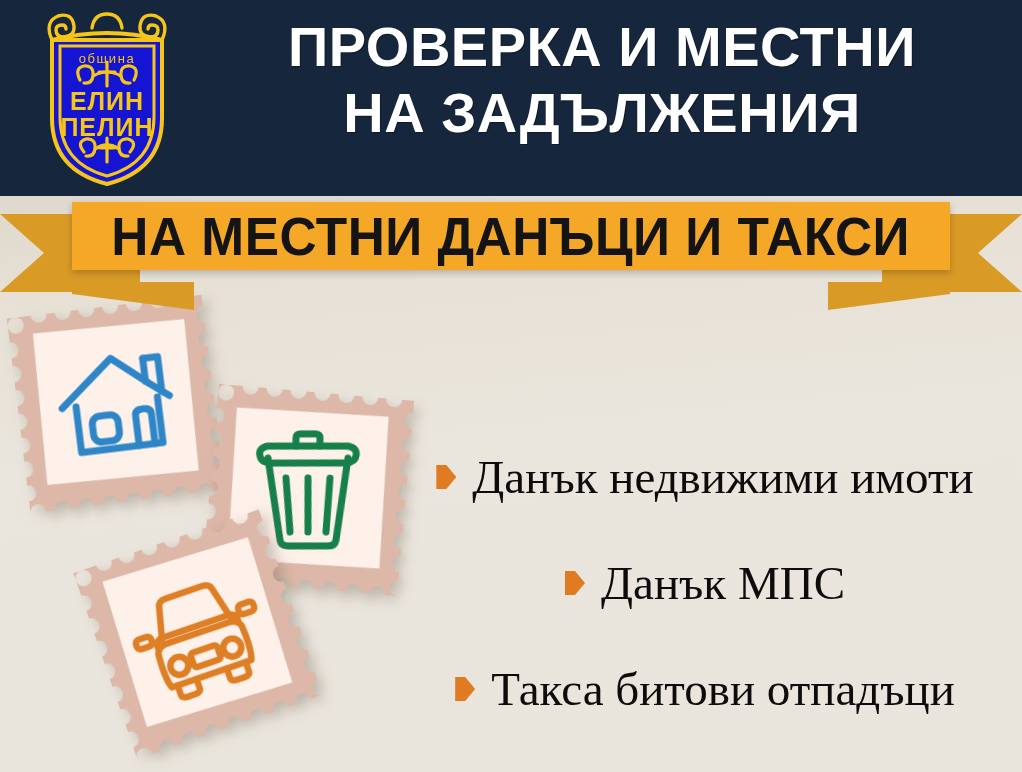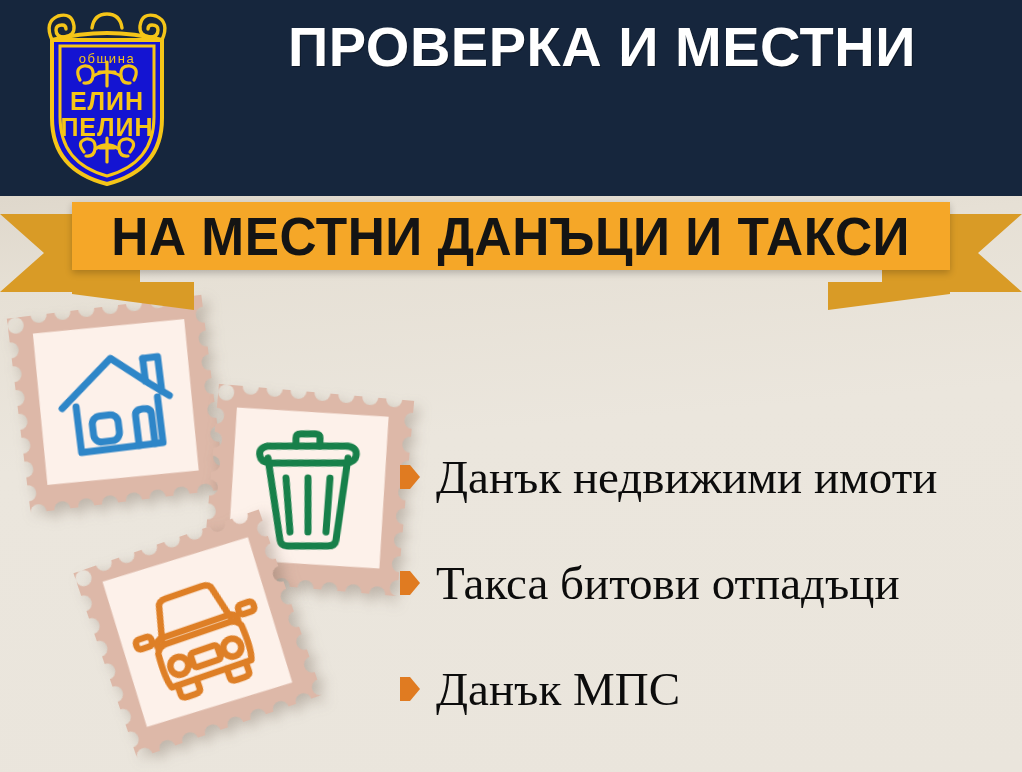--- a/index.html
+++ b/index.html
@@ -145,20 +145,21 @@
     position: absolute;
     left: 400px;
     top: 424px;
     width: 610px;
     z-index: 4;
   }
   .tax-item {
     display: flex;
     align-items: center;
     height: 106px;
+    justify-content: center;
   }
   .bullet {
     flex: 0 0 auto;
     width: 20px;
     height: 24px;
     margin-right: 16px;
     background: #E07B21;
     clip-path: polygon(0 0, 10px 0, 20px 12px, 10px 24px, 0 24px);
   }
   .tax-label {
@@ -209,20 +210,21 @@
             <path d="M108 146 Q116 136 106 133 Q96 132 97 143 Q98 151 106 150"></path>
             <path d="M73 143 Q85 135 97 143"></path>
             <path d="M85 132 L85 156"></path>
             <path d="M78 142 L92 142"></path>
           </g>
         </svg>
       </div>
 
       <div class="header-titles">
         <div class="title-line">ПРОВЕРКА И МЕСТНИ</div>
+        <div class="title-line">НА ЗАДЪЛЖЕНИЯ</div>
       </div>
 
     </div>
   </div>
 
   <div class="ribbon">
     <div class="ribbon-tail left"></div>
     <div class="ribbon-tail right"></div>
     <div class="ribbon-fold left"></div>
     <div class="ribbon-fold right"></div>
@@ -400,23 +402,23 @@
 
   <div class="tax-list">
 
     <div class="tax-item">
       <span class="bullet"></span>
       <span class="tax-label">Данък недвижими имоти</span>
     </div>
 
     <div class="tax-item">
       <span class="bullet"></span>
-      <span class="tax-label">Такса битови отпадъци</span>
+      <span class="tax-label">Данък МПС</span>
     </div>
 
     <div class="tax-item">
       <span class="bullet"></span>
-      <span class="tax-label">Данък МПС</span>
+      <span class="tax-label">Такса битови отпадъци</span>
     </div>
 
   </div>
 
 </div>
 
 </body></html>

